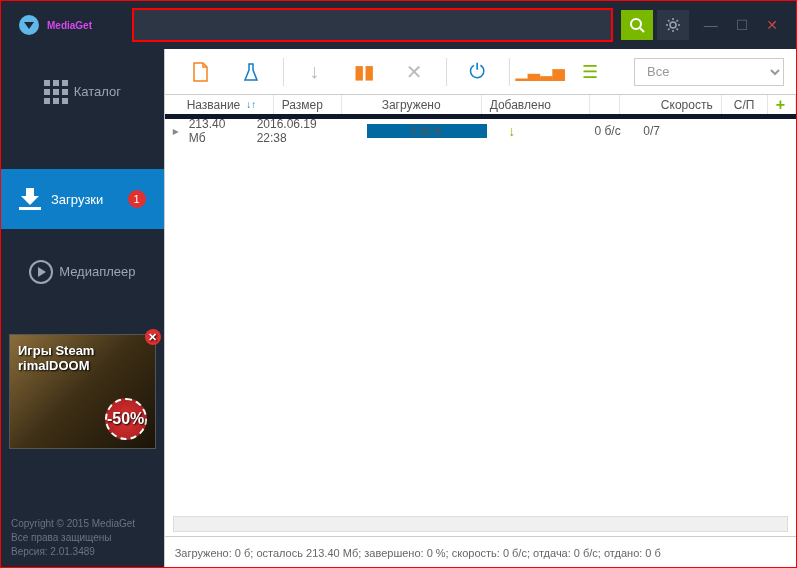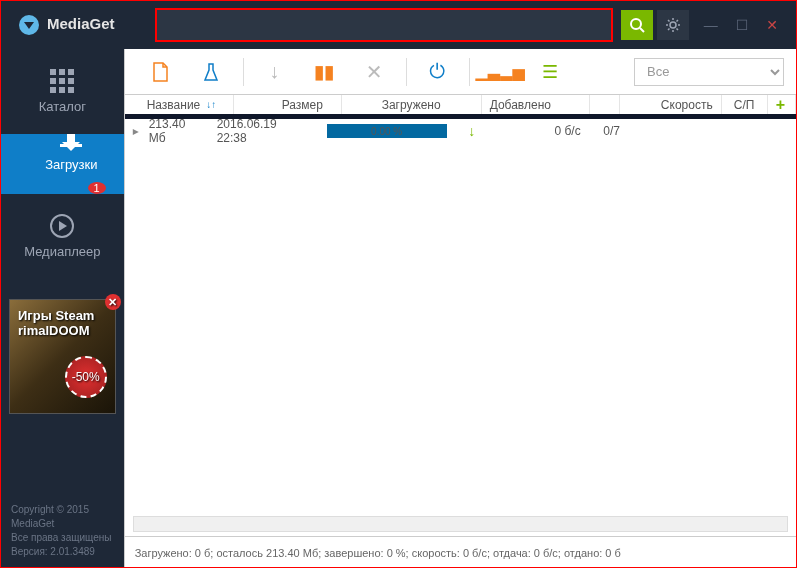--- a/index.html
+++ b/index.html
@@ -1,53 +1,53 @@
 <!DOCTYPE html>
 <html><head>
 <meta charset="utf-8">
 <style>
 * { margin: 0; padding: 0; box-sizing: border-box; font-family: Arial, sans-serif; }
 body { width: 797px; height: 568px; overflow: hidden; border: 1px solid red; }
 .titlebar { height: 48px; background: #1e2837; display: flex; align-items: center; padding-left: 18px; }
-.logo { display: flex; color: #e5e5e5; font-size: 15px; font-weight: bold; }
+.logo { display: flex; align-items: center; color: #d946ef; font-size: 10px; font-weight: bold; }
 .logo-icon { width: 20px; height: 20px; border-radius: 50%; background: #5fb8e8; margin-right: 8px; display: flex; align-items: center; justify-content: center; }
 .logo-icon::after { content: ""; width: 0; height: 0; border-left: 5px solid transparent; border-right: 5px solid transparent; border-top: 7px solid #1e2837; }
 .search-wrap { flex: 1; margin-left: 40px; margin-right: 8px; border: 2px solid red; height: 34px; background: #2c3644; display: flex; }
 .search-input { flex: 1; background: #2c3644; border: none; outline: none; color: #fff; padding: 0 10px; }
 .btn-search { width: 32px; height: 30px; background: #7ab800; display: flex; align-items: center; justify-content: center; cursor: pointer; margin-right: 4px; }
 .btn-gear { width: 32px; height: 30px; background: #2c3644; display: flex; align-items: center; justify-content: center; cursor: pointer; margin-right: 15px; }
 .win-controls { display: flex; gap: 18px; padding-right: 18px; }
 .win-btn { color: #5a6578; cursor: pointer; font-size: 14px; }
 .win-close { color: #c94545; }
 .container { display: flex; height: 520px; }
 .sidebar { width: 163px; background: #1e2837; display: flex; flex-direction: column; }
-.nav-item { height: 85px; display: flex; flex-direction: column; align-items: center; justify-content: center; color: #9da5b4; font-size: 13px; cursor: pointer; gap: 6px; position: relative; }
-.nav-item.active { background: #0f7ec8; color: #fff; flex-direction: column; justify-content: flex-start; padding-left: 18px; height: 60px; gap: 10px; }
+.nav-item { height: 85px; display: flex; align-items: center; justify-content: center; color: #9da5b4; font-size: 13px; cursor: pointer; gap: 6px; position: relative; }
+.nav-item.active { background: #0f7ec8; color: #fff; flex-direction: row; justify-content: flex-start; padding-left: 18px; height: 60px; gap: 10px; margin-top: 35px; }
 .nav-catalog-icon { width: 24px; height: 24px; display: grid; grid-template-columns: repeat(3, 6px); grid-template-rows: repeat(3, 6px); gap: 3px; }
 .nav-catalog-icon span { background: #9da5b4; }
 .nav-download-icon { width: 22px; height: 22px; position: relative; }
 .nav-download-icon::before { content: ""; position: absolute; top: 0; left: 7px; width: 8px; height: 10px; background: #fff; }
 .nav-download-icon::after { content: ""; position: absolute; top: 8px; left: 2px; width: 0; height: 0; border-left: 9px solid transparent; border-right: 9px solid transparent; border-top: 9px solid #fff; }
 .nav-download-tray { position: absolute; bottom: 0; left: 0; width: 22px; height: 3px; background: #fff; }
 .badge { background: #e03030; color: #fff; border-radius: 50%; width: 18px; height: 18px; font-size: 11px; display: flex; align-items: center; justify-content: center; margin-left: auto; margin-right: 18px; }
 .nav-player-icon { width: 24px; height: 24px; border: 2px solid #9da5b4; border-radius: 50%; display: flex; align-items: center; justify-content: center; }
 .nav-player-icon::after { content: ""; width: 0; height: 0; border-top: 5px solid transparent; border-bottom: 5px solid transparent; border-left: 8px solid #9da5b4; margin-left: 2px; }
 .ad-block { margin: 20px 8px 8px; height: 115px; background: linear-gradient(135deg, #8a6d3b 0%, #3d2e15 50%, #1a1408 100%); position: relative; border: 1px solid #555; color: #fff; padding: 8px; font-size: 13px; font-weight: bold; text-shadow: 1px 1px 2px #000; }
 .ad-close { position: absolute; top: -6px; right: -6px; width: 16px; height: 16px; border-radius: 50%; background: #e03030; color: #fff; font-size: 11px; display: flex; align-items: center; justify-content: center; cursor: pointer; }
-.ad-discount { position: absolute; bottom: 15px; right: 8px; width: 42px; height: 42px; border-radius: 50%; background: radial-gradient(#e03030, #a02020); color: #fff; font-size: 12px; font-weight: normal; display: flex; align-items: center; justify-content: center; border: 2px dashed #fff; }
+.ad-discount { position: absolute; bottom: 8px; right: 8px; width: 42px; height: 42px; border-radius: 50%; background: radial-gradient(#e03030, #a02020); color: #fff; font-size: 16px; font-weight: bold; display: flex; align-items: center; justify-content: center; border: 2px dashed #fff; }
 .footer-info { margin-top: auto; padding: 10px; color: #6a7485; font-size: 10px; line-height: 1.4; }
 .main { flex: 1; background: #fff; display: flex; flex-direction: column; border-left: 1px solid #ccc; }
 .toolbar { height: 46px; border-bottom: 1px solid #ccc; display: flex; align-items: center; padding: 0 12px; gap: 0; }
 .tool-btn { width: 50px; height: 46px; display: flex; align-items: center; justify-content: center; cursor: pointer; font-size: 18px; color: #999; border-right: 1px solid transparent; }
 .tool-sep { width: 1px; height: 28px; background: #ddd; margin: 0 6px; }
 .filter-select { margin-left: auto; width: 150px; height: 28px; border: 1px solid #ccc; color: #999; padding: 0 8px; font-size: 13px; background: #fff; }
 .table-header { display: flex; height: 24px; border-bottom: 5px solid #0f172a; font-size: 12px; color: #555; align-items: flex-start; }
 .th { padding: 0 8px; border-right: 1px solid #e5e5e5; height: 100%; display: flex; align-items: center; }
 .th-name { width: 95px; display: flex; gap: 6px; }
-.th-size { width: 68px; margin-left: 40px; }
+.th-size { width: 68px; }
 .th-date { width: 108px; }
 .th-loaded { width: 140px; justify-content: center; }
 .th-empty { width: 30px; }
 .th-speed { width: 102px; text-align: right; justify-content: flex-end; }
 .th-sp { width: 46px; justify-content: center; }
 .th-plus { flex: 1; justify-content: flex-end; padding-right: 10px; }
 .sort-arrows { color: #0f7ec8; font-size: 10px; }
 .table-row { display: flex; height: 24px; font-size: 12px; color: #555; align-items: center; }
 .td { padding: 0 8px; height: 100%; display: flex; align-items: center; }
 .td-caret { width: 14px; color: #888; }

